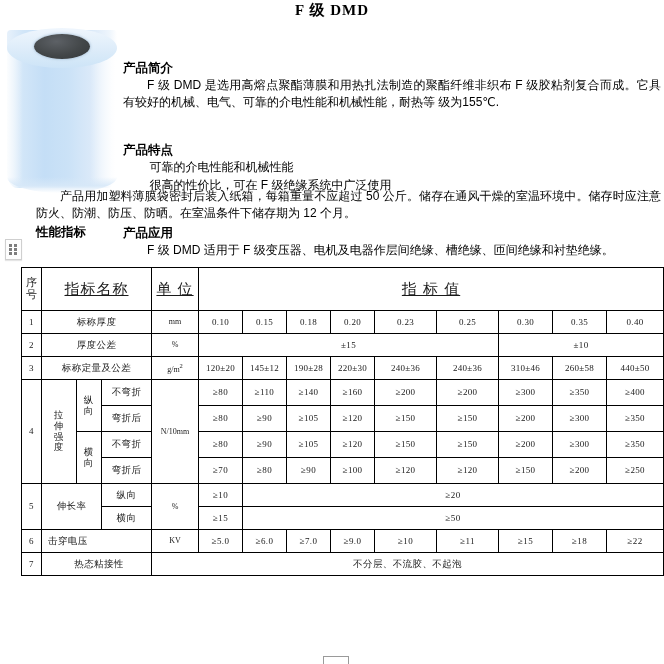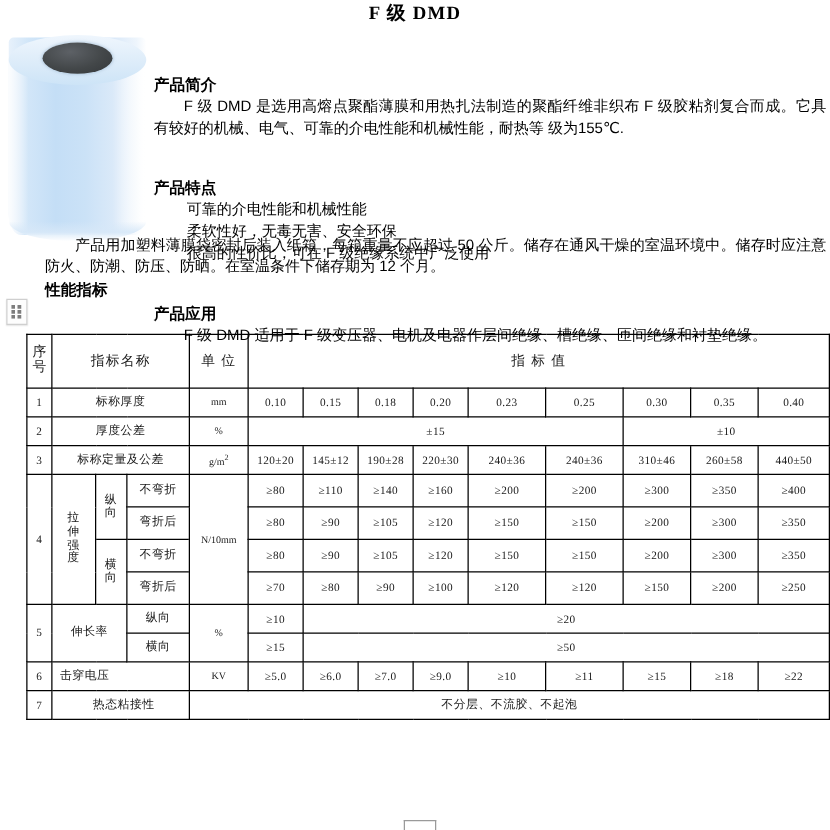--- a/index.html
+++ b/index.html
@@ -171,23 +171,24 @@
   .spec-table td, .spec-table th {
     border: 1px solid #000000;
     text-align: center;
     vertical-align: middle;
     padding: 1px 1px;
     font-weight: normal;
     line-height: 1.15;
   }
   .spec-table .hdr {
     font-family: "Liberation Sans", "DejaVu Sans", sans-serif;
-    font-size: 11px;
+    font-size: 15px;
     height: 40px;
     letter-spacing: 1px;
+    text-decoration: underline;
   }
   .spec-table .hdr-seq {
     font-family: "Liberation Sans", "DejaVu Sans", sans-serif;
     font-size: 11px;
     line-height: 1.05;
   }
   .cell-name {
     font-family: Liberation Sans, sans-serif;
     font-size: 9.5px;
     letter-spacing: 0.4px;
@@ -237,21 +238,20 @@
   <div class="roll-top"></div>
   <div class="roll-core"></div>
 </div>
 
 <div class="content">
   <div class="sec-head">产品简介</div>
   <div class="para">F 级 DMD 是选用高熔点聚酯薄膜和用热扎法制造的聚酯纤维非织布 F 级胶粘剂复合而成。它具有较好的机械、电气、可靠的介电性能和机械性能，耐热等 级为155℃.</div>
 
   <div class="sec-head">产品特点</div>
   <div class="bullet">可靠的介电性能和机械性能</div>
-  <div class="bullet">柔软性好，无毒无害、安全环保</div>
   <div class="bullet">很高的性价比，可在 F 级绝缘系统中广泛使用</div>
 
   <div class="sec-head">产品应用</div>
   <div class="para">F 级 DMD 适用于 F 级变压器、电机及电器作层间绝缘、槽绝缘、匝间绝缘和衬垫绝缘。</div>
 </div>
 
 <div class="pack-block">
   <div class="para">产品用加塑料薄膜袋密封后装入纸箱，每箱重量不应超过 50 公斤。储存在通风干燥的室温环境中。储存时应注意防火、防潮、防压、防晒。在室温条件下储存期为 12 个月。</div>
   <div class="sec-head perf">性能指标</div>
 </div>

